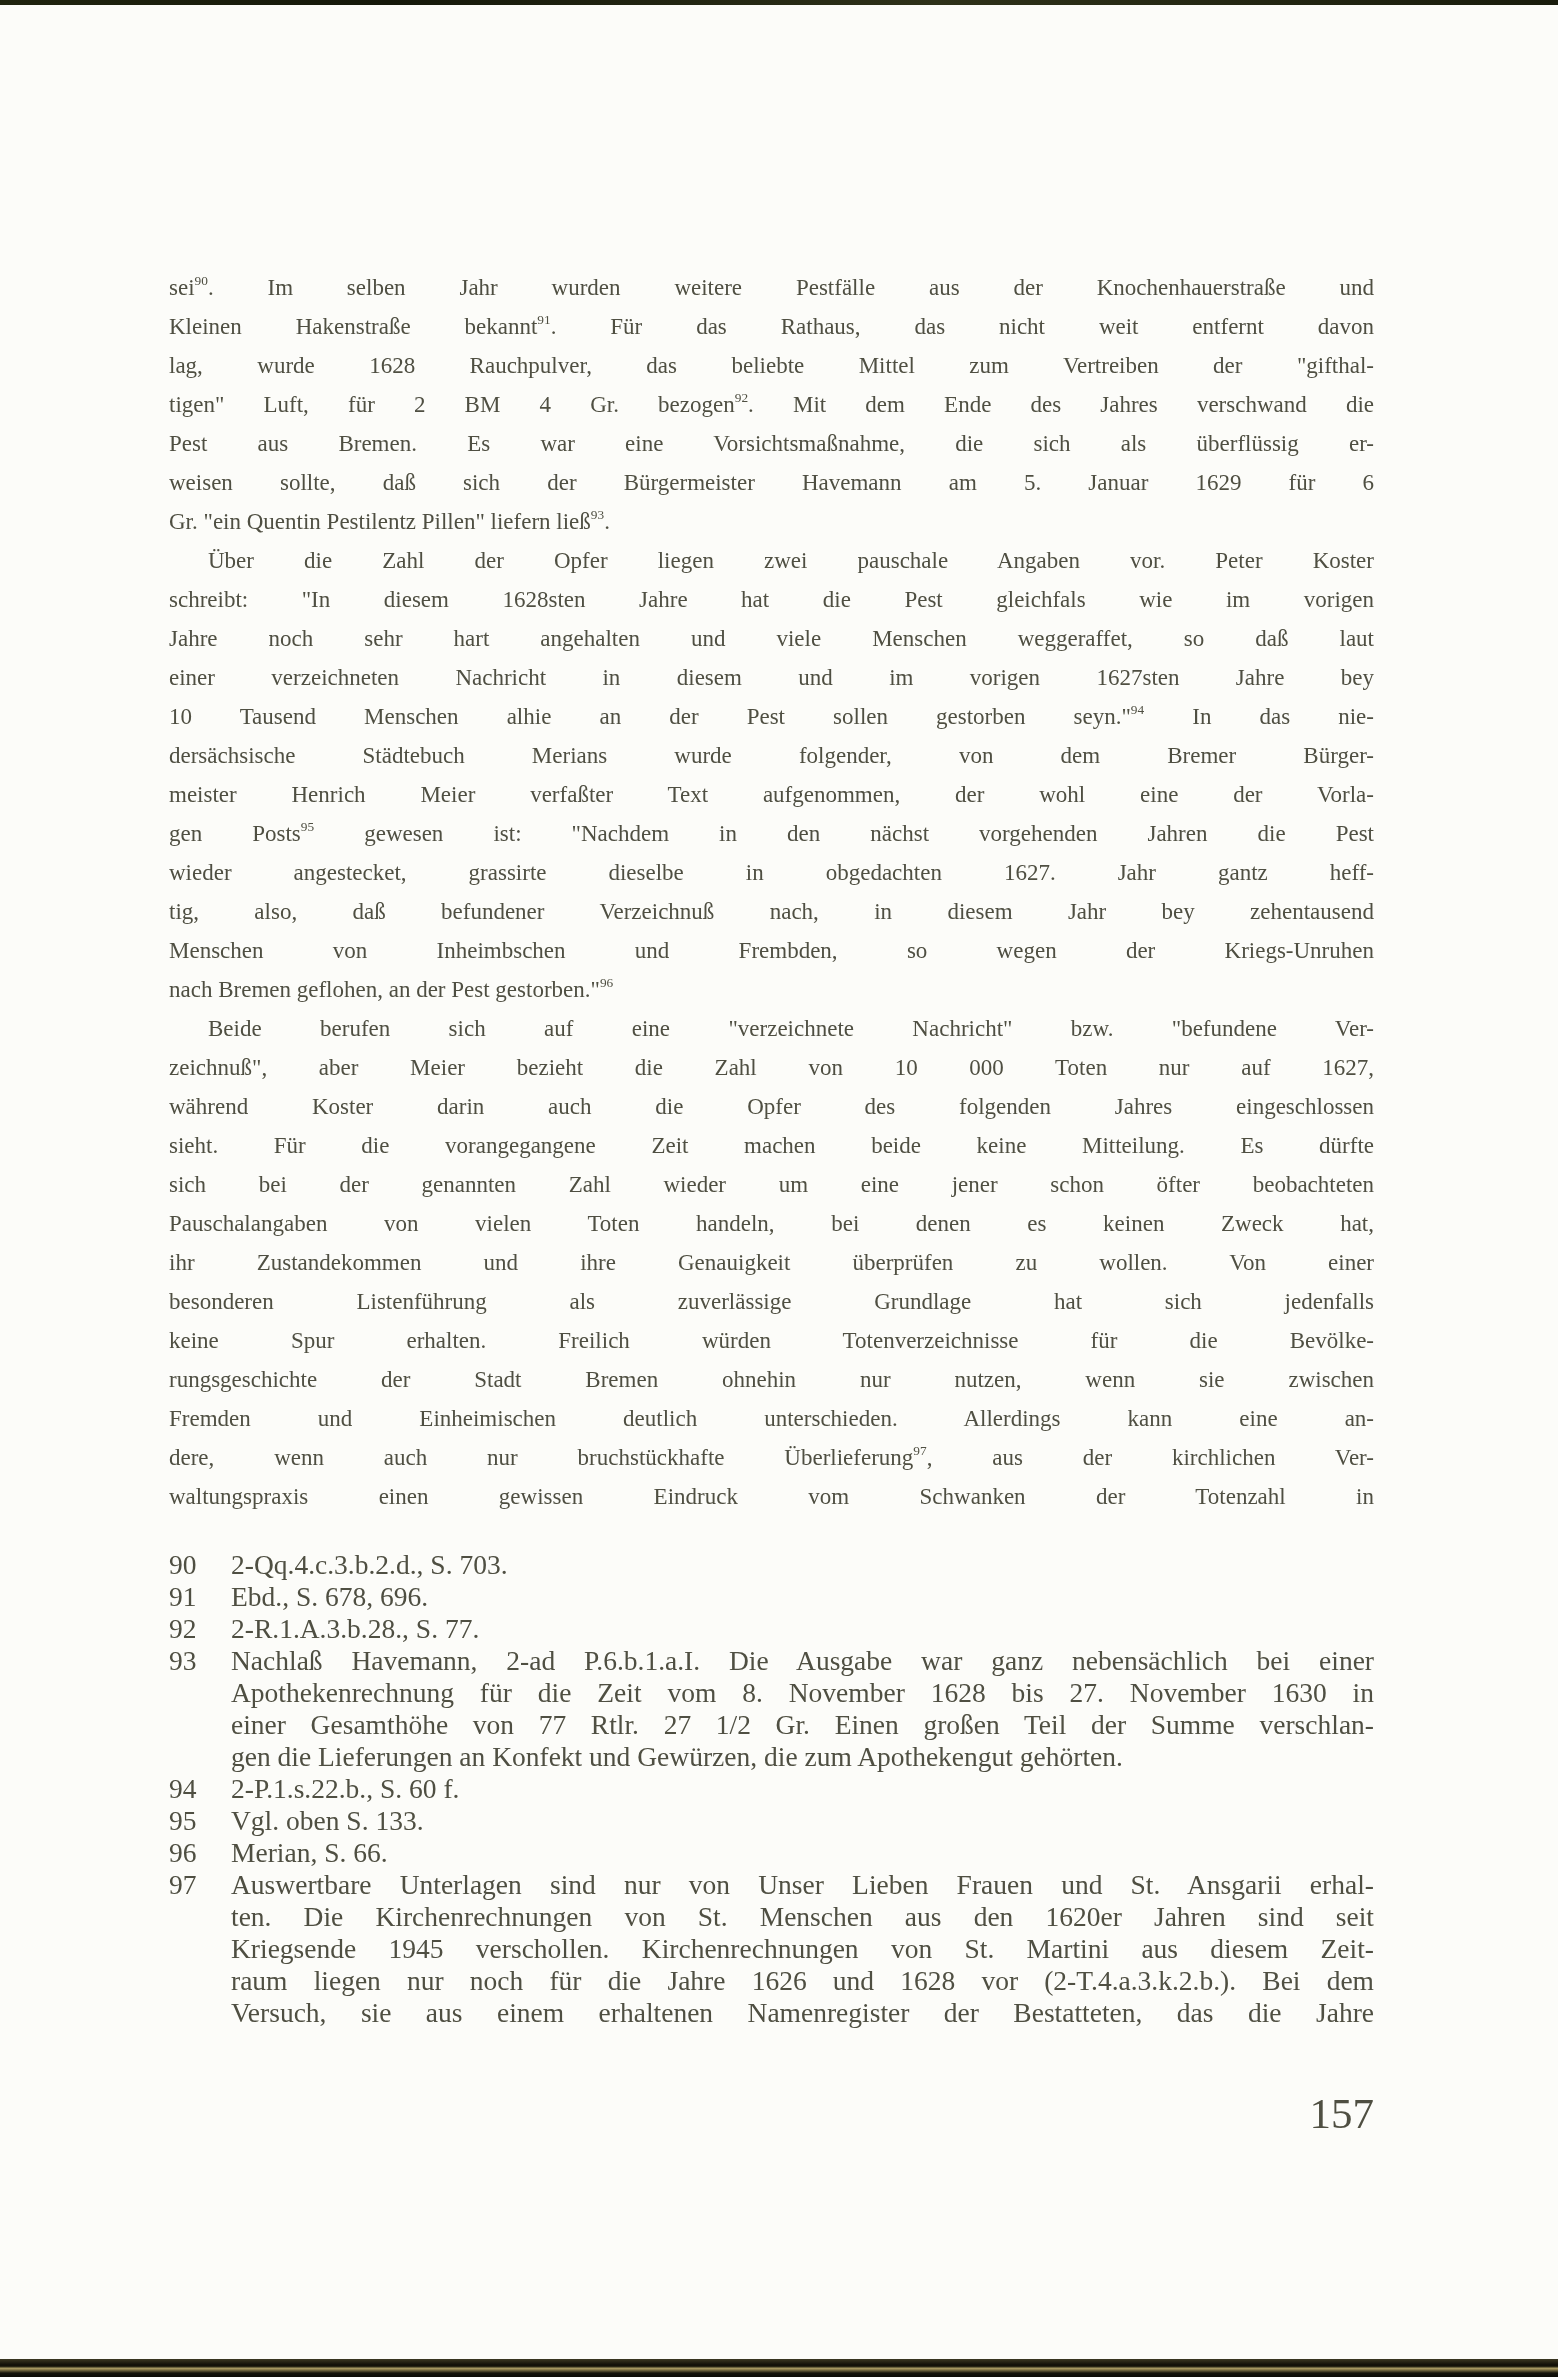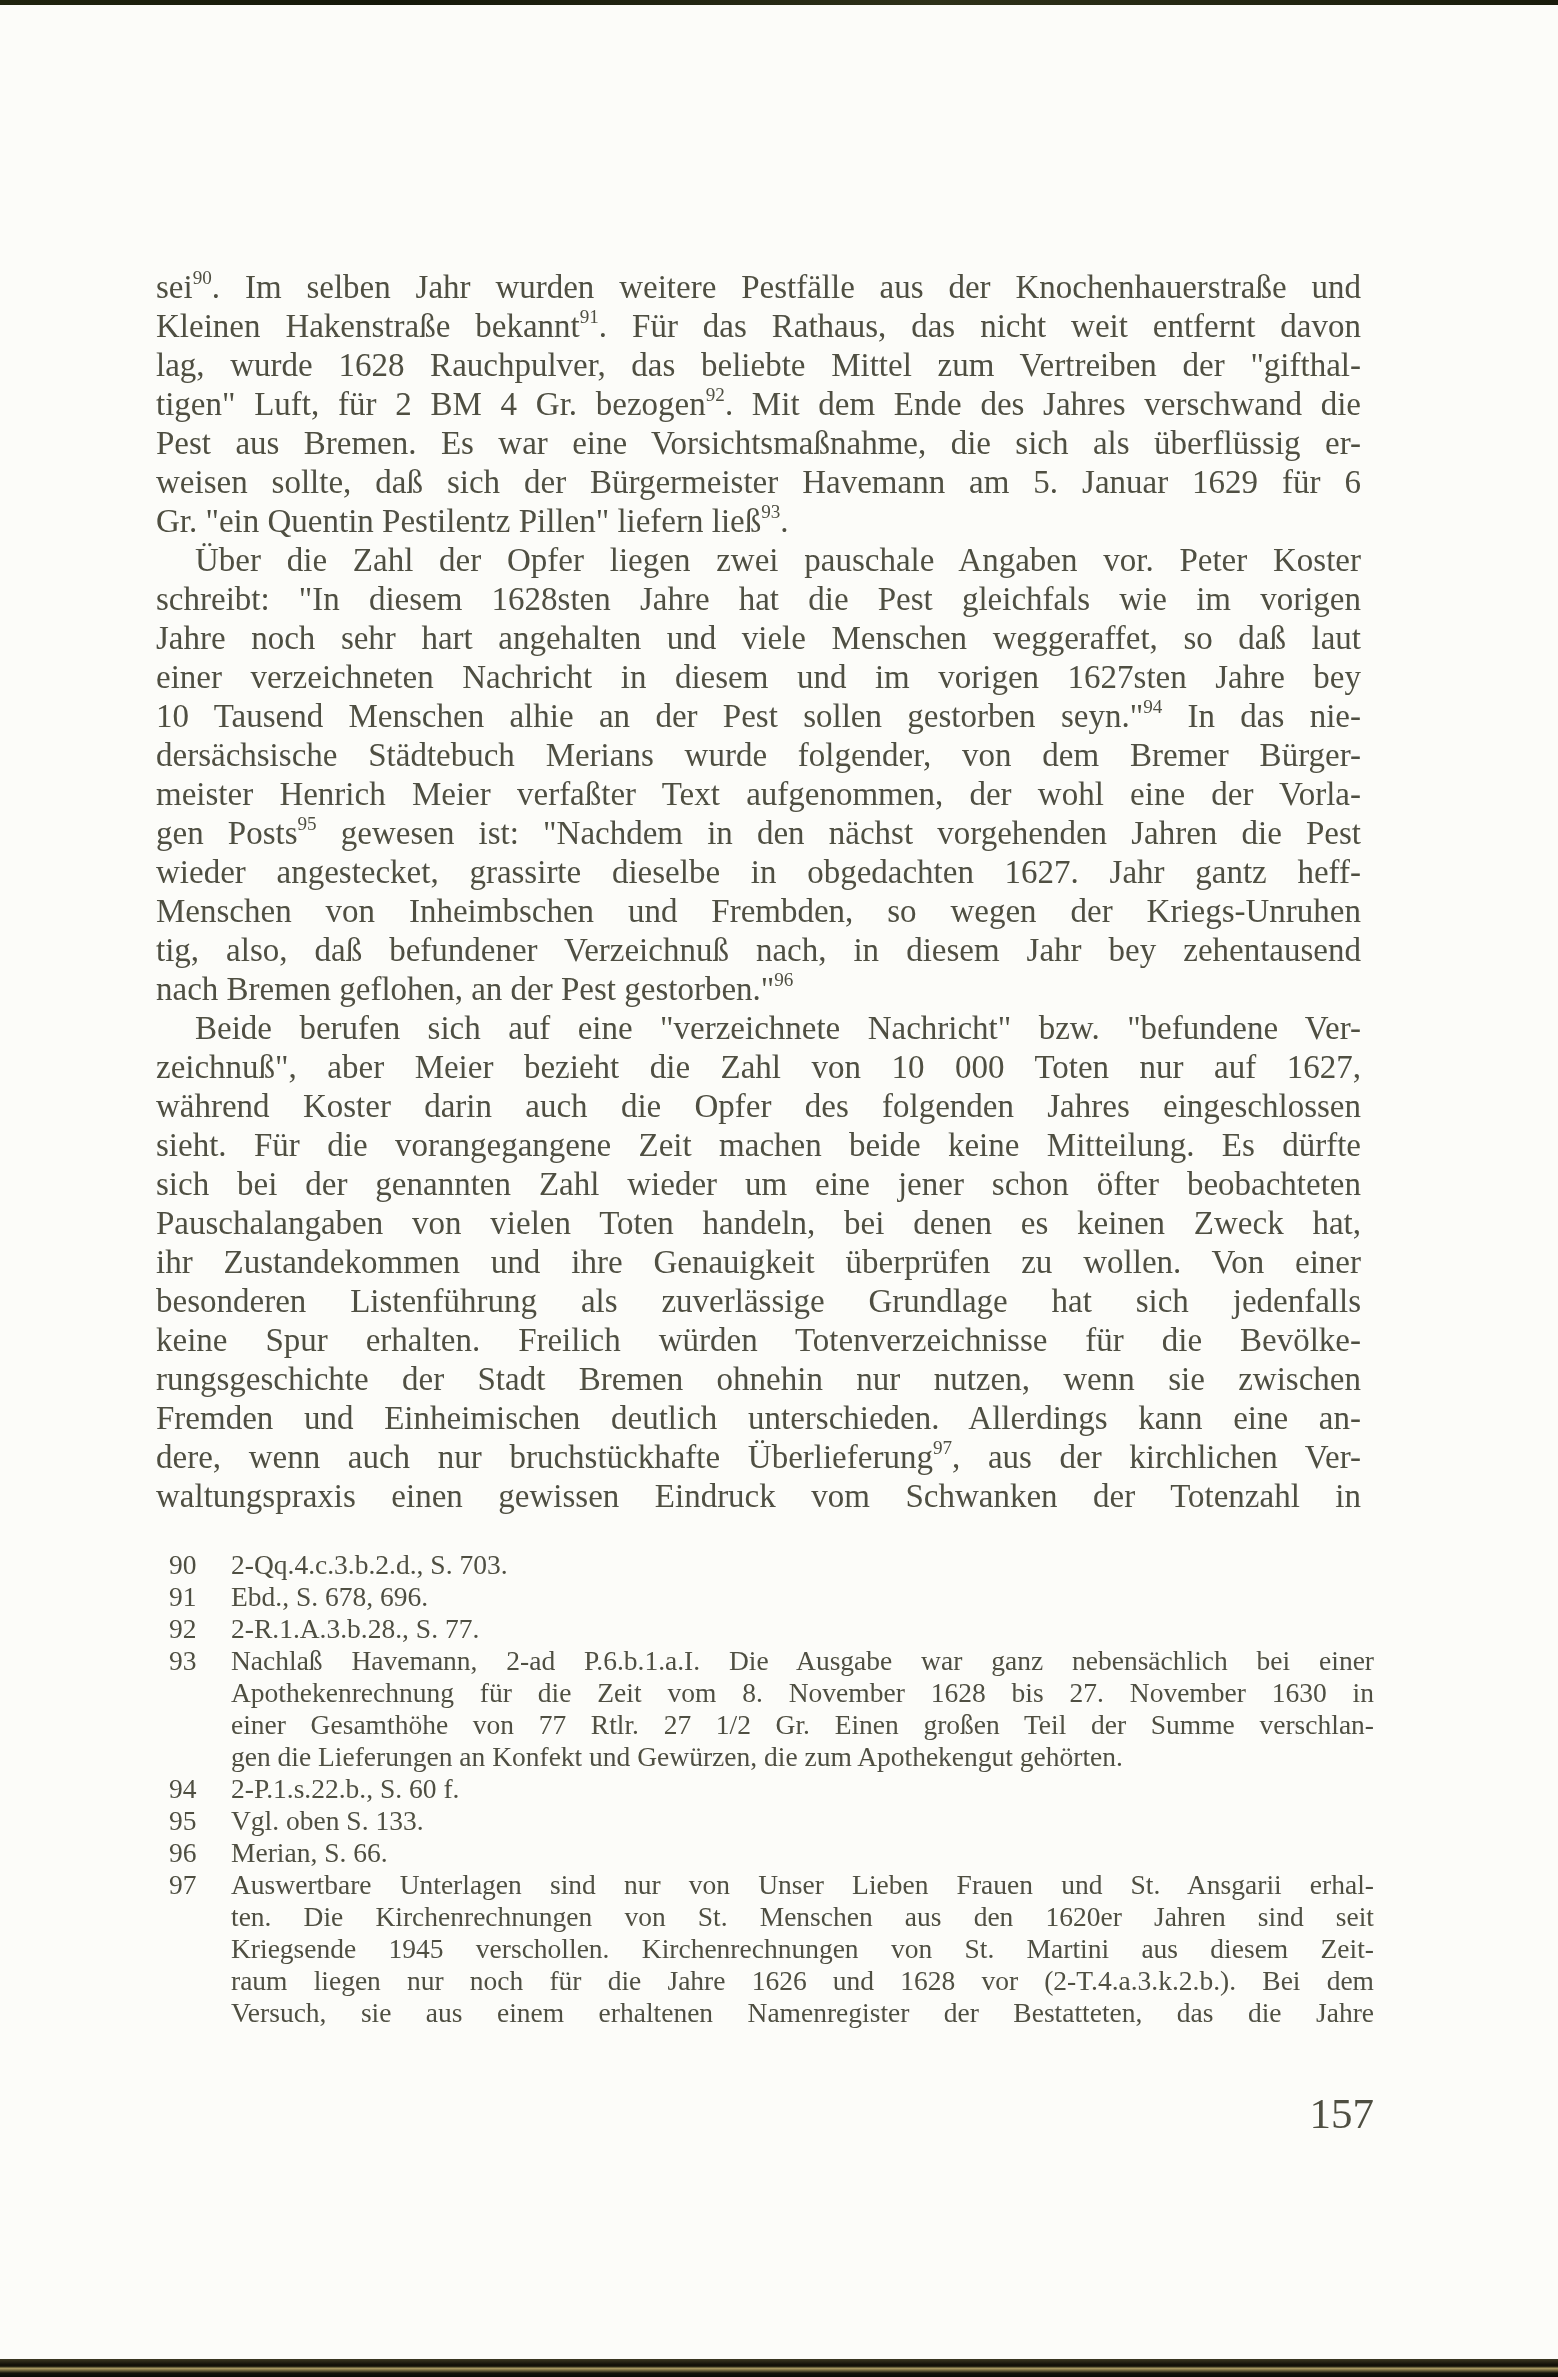--- a/index.html
+++ b/index.html
@@ -16,22 +16,22 @@
   .edge-top {
     position: absolute; left: 0; top: 0; width: 1558px; height: 5.2px;
     background: linear-gradient(90deg, #20240f 0%, #15180a 25%, #2e3119 60%, #191c0c 100%);
   }
   .edge-bottom {
     position: absolute; left: 0; top: 2359px; width: 1558px; height: 18px;
     background: linear-gradient(180deg, #3c3823 0%, #14120a 30%, #121108 40%,
                 #a89a63 52%, #8d7f4e 58%, #15130b 78%, #0c0b06 100%);
   }
   .body-text {
-    position: absolute; left: 156px; top: 268px; width: 1205px;
-    font-size: 33px; line-height: 39px;
+    position: absolute; left: 169px; top: 268px; width: 1205px;
+    font-size: 23px; line-height: 39px;
   }
   .line {
     text-align: justify;
     text-align-last: left;
     white-space: normal;
   }
   .line.j { text-align-last: justify; }
   .line.indent { padding-left: 39px; }
   sup {
     font-size: 0.58em;
@@ -68,22 +68,22 @@
       <div class="line">Gr. "ein Quentin Pestilentz Pillen" liefern ließ<sup>93</sup>.</div>
       <div class="line j indent">Über die Zahl der Opfer liegen zwei pauschale Angaben vor. Peter Koster</div>
       <div class="line j">schreibt: "In diesem 1628sten Jahre hat die Pest gleichfals wie im vorigen</div>
       <div class="line j">Jahre noch sehr hart angehalten und viele Menschen weggeraffet, so daß laut</div>
       <div class="line j">einer verzeichneten Nachricht in diesem und im vorigen 1627sten Jahre bey</div>
       <div class="line j">10 Tausend Menschen alhie an der Pest sollen gestorben seyn."<sup>94</sup> In das nie-</div>
       <div class="line j">dersächsische Städtebuch Merians wurde folgender, von dem Bremer Bürger-</div>
       <div class="line j">meister Henrich Meier verfaßter Text aufgenommen, der wohl eine der Vorla-</div>
       <div class="line j">gen Posts<sup>95</sup> gewesen ist: "Nachdem in den nächst vorgehenden Jahren die Pest</div>
       <div class="line j">wieder angestecket, grassirte dieselbe in obgedachten 1627. Jahr gantz heff-</div>
+      <div class="line j">tig, also, daß befundener Verzeichnuß nach, in diesem Jahr bey zehentausend</div>
       <div class="line j">Menschen von Inheimbschen und Frembden, so wegen der Kriegs-Unruhen</div>
-      <div class="line j">tig, also, daß befundener Verzeichnuß nach, in diesem Jahr bey zehentausend</div>
       <div class="line">nach Bremen geflohen, an der Pest gestorben."<sup>96</sup></div>
       <div class="line j indent">Beide berufen sich auf eine "verzeichnete Nachricht" bzw. "befundene Ver-</div>
       <div class="line j">zeichnuß", aber Meier bezieht die Zahl von 10 000 Toten nur auf 1627,</div>
       <div class="line j">während Koster darin auch die Opfer des folgenden Jahres eingeschlossen</div>
       <div class="line j">sieht. Für die vorangegangene Zeit machen beide keine Mitteilung. Es dürfte</div>
       <div class="line j">sich bei der genannten Zahl wieder um eine jener schon öfter beobachteten</div>
       <div class="line j">Pauschalangaben von vielen Toten handeln, bei denen es keinen Zweck hat,</div>
       <div class="line j">ihr Zustandekommen und ihre Genauigkeit überprüfen zu wollen. Von einer</div>
       <div class="line j">besonderen Listenführung als zuverlässige Grundlage hat sich jedenfalls</div>
       <div class="line j">keine Spur erhalten. Freilich würden Totenverzeichnisse für die Bevölke-</div>

